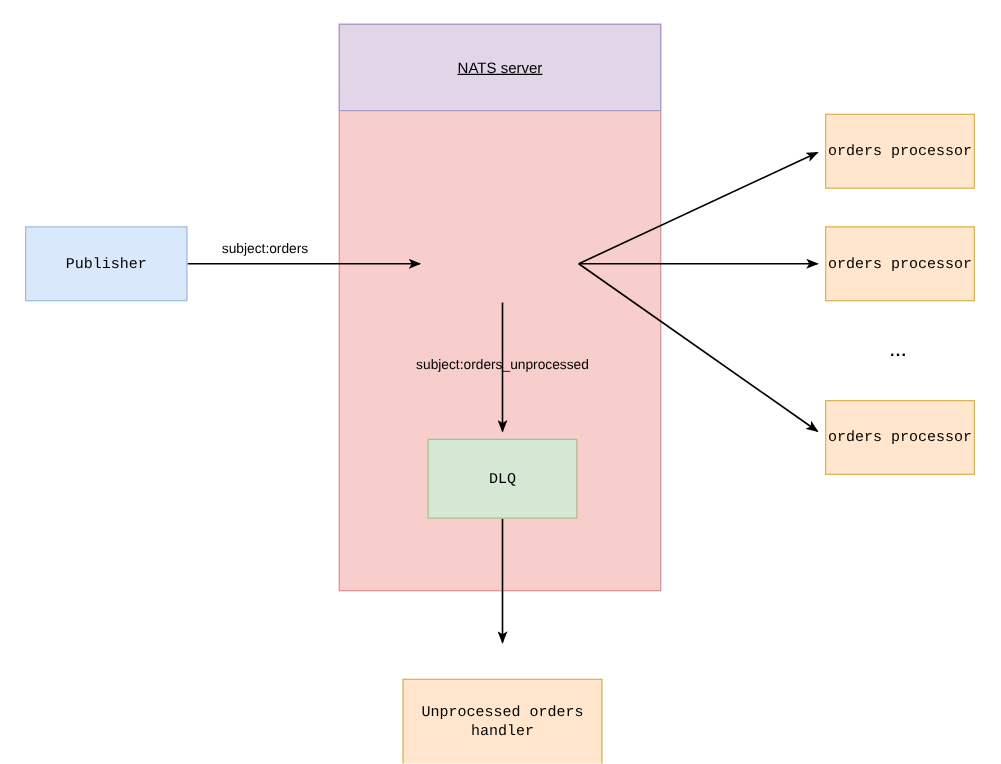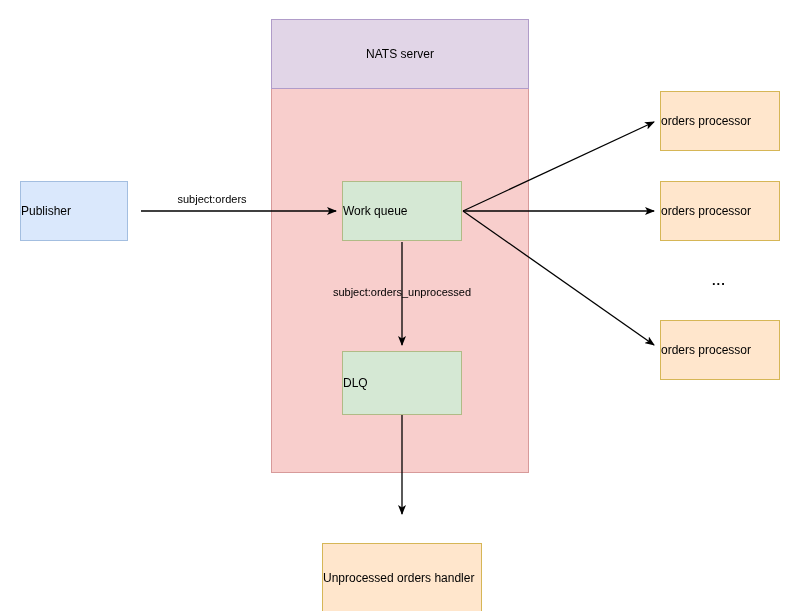--- a/index.html
+++ b/index.html
@@ -25,27 +25,28 @@
     top: 0;
     width: 801px;
     height: 611px;
     pointer-events: none;
   }
   .node {
     position: absolute;
     box-sizing: border-box;
     display: flex;
     align-items: center;
-    justify-content: flex-start;
+    justify-content: center;
     text-align: center;
     font-size: 12px;
     line-height: 1.25;
     color: #000000;
     border-style: solid;
     border-width: 1px;
+    font-family: Liberation Mono, monospace;
   }
   .container-node {
     position: absolute;
     box-sizing: border-box;
     border-style: solid;
     border-width: 1px;
   }
   .container-title {
     position: absolute;
     box-sizing: border-box;
@@ -67,21 +68,21 @@
     line-height: 1.2;
   }
   .ellipsis-label {
     position: absolute;
     font-size: 13px;
     font-weight: bold;
     letter-spacing: 1px;
     color: #000000;
     white-space: nowrap;
   }
-  .z-back { z-index: 1; }
+  .z-back { z-index: 1; text-decoration: underline; }
   .z-edge { z-index: 2; }
   .z-node { z-index: 3; }
   .z-label { z-index: 4; }
 </style>
 </head>
 <body>
 
 <div id="canvas">
 
   <div class="container-node z-back" id="nats-body" style="left:271px; top:19px; width:258px; height:454px; background:#f8cecc; border-color:#d79a9a;"></div>
@@ -97,27 +98,24 @@
       </marker>
     </defs>
     <path id="edge-publisher-to-work-queue" d="M 141 211 L 336 211" fill="none" stroke="#000000" stroke-width="1.3" marker-end="url(#arrowhead)"></path>
     <path id="edge-work-queue-to-dlq" d="M 402 242 L 402 345" fill="none" stroke="#000000" stroke-width="1.3" marker-end="url(#arrowhead)"></path>
     <path id="edge-work-queue-to-processor-1" d="M 463 211 L 654 122" fill="none" stroke="#000000" stroke-width="1.3" marker-end="url(#arrowhead)"></path>
     <path id="edge-work-queue-to-processor-2" d="M 463 211 L 654 211" fill="none" stroke="#000000" stroke-width="1.3" marker-end="url(#arrowhead)"></path>
     <path id="edge-work-queue-to-processor-3" d="M 463 211 L 654 345" fill="none" stroke="#000000" stroke-width="1.3" marker-end="url(#arrowhead)"></path>
     <path id="edge-dlq-to-unprocessed-orders-handler" d="M 402 412 L 402 514" fill="none" stroke="#000000" stroke-width="1.3" marker-end="url(#arrowhead)"></path>
   </svg>
 
-  <div class="node z-node" id="node-publisher" style="left:20px; top:181px; width:108px; height:60px; background:#dae8fc; border-color:#a3bee0;">
+  <div class="node z-node" id="node-publisher" style="left:20px; top:181px; width:130px; height:60px; background:#dae8fc; border-color:#a3bee0;">
     <span>Publisher</span>
   </div>
 
-  <div class="node z-node" id="node-work-queue" style="left:342px; top:181px; width:120px; height:60px; background:#d5e8d4; border-color:#b0bb86;">
-    <span>Work queue</span>
-  </div>
 
   <div class="node z-node" id="node-dlq" style="left:342px; top:351px; width:120px; height:64px; background:#d5e8d4; border-color:#b0bb86;">
     <span>DLQ</span>
   </div>
 
   <div class="node z-node" id="node-orders-processor-1" style="left:660px; top:91px; width:120px; height:60px; background:#ffe6cc; border-color:#d6b656;">
     <span>orders processor</span>
   </div>
 
   <div class="node z-node" id="node-orders-processor-2" style="left:660px; top:181px; width:120px; height:60px; background:#ffe6cc; border-color:#d6b656;">

